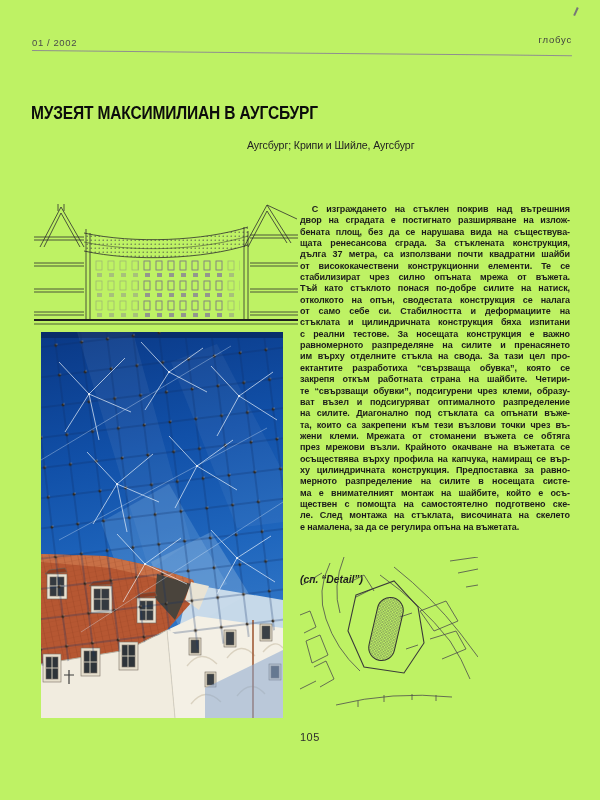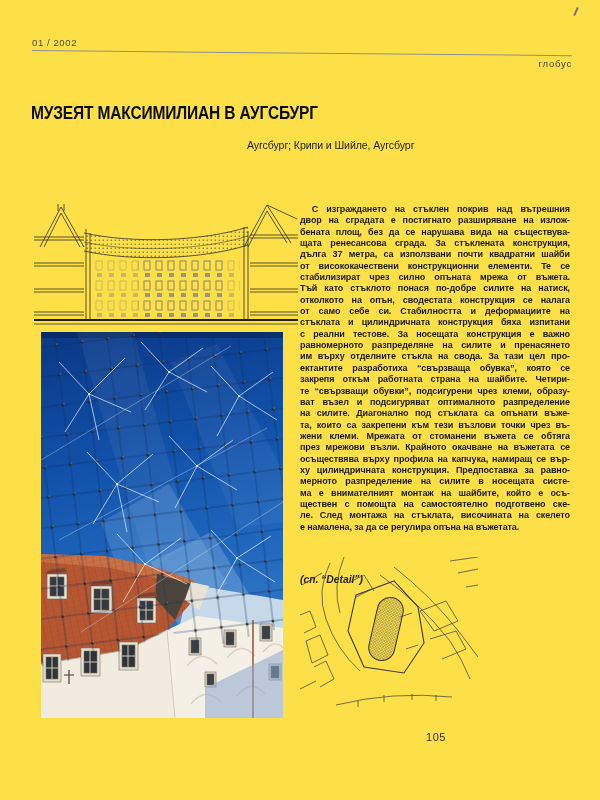--- a/index.html
+++ b/index.html
@@ -1,39 +1,39 @@
 <!DOCTYPE html>
 <html><head>
 <meta charset="utf-8">
 <style>
   html,body{margin:0;padding:0;background:#ffffff;}
-  .page{position:relative;width:600px;height:800px;background:#fde047;overflow:hidden;
+  .page{position:relative;width:600px;height:800px;background:#bef264;overflow:hidden;
         font-family:"Liberation Sans",sans-serif;}
   .issue{position:absolute;left:32px;top:37px;font-size:9.5px;letter-spacing:.6px;color:#4a4a4a;}
-  .brand{position:absolute;right:28px;top:58px;font-size:9.5px;letter-spacing:.8px;color:#3f3f3f;}
+  .brand{position:absolute;right:28px;top:34px;font-size:9.5px;letter-spacing:.8px;color:#3f3f3f;}
   .rule{position:absolute;left:32px;top:50px;width:540px;height:1px;background:#8f8f8f;
         transform:rotate(0.55deg);transform-origin:0 0;}
   .scanmark{position:absolute;left:575px;top:7px;width:1.5px;height:9px;background:#777;
         transform:rotate(24deg);}
   .title{position:absolute;left:31px;top:102px;font-size:18.5px;font-weight:700;color:#0c0c0c;
         letter-spacing:-0.2px;white-space:nowrap;transform:scaleX(0.84);transform-origin:0 0;}
   .credits{position:absolute;left:247px;top:138px;width:330px;font-size:10.6px;line-height:15.6px;
         letter-spacing:-0.1px;color:#222;}
   .bodytext{position:absolute;left:300px;top:203px;width:296px;color:#1b1b1b;
         font-size:9.9px;line-height:11.35px;font-weight:700;letter-spacing:-0.12px;
         transform:scaleX(0.912);transform-origin:0 0;}
   .bl{height:11.35px;overflow:hidden;text-align:justify;text-align-last:justify;}
   .bl:first-child{text-indent:13px;}
   .bl:last-child{text-align-last:left;}
   .attribution{position:absolute;left:300px;top:552px;width:270px;
         font-size:10.3px;font-weight:700;font-style:italic;color:#1d1d1d;margin-top:22px;}
   .section-fig{position:absolute;left:34px;top:199px;width:264px;height:130px;}
   .photo-fig{position:absolute;left:41px;top:332px;width:242px;height:386px;}
   .plan-fig{position:absolute;left:300px;top:557px;width:178px;height:156px;}
-  .pagenum{position:absolute;left:300px;top:731px;width:272px;text-align:center;
+  .pagenum{position:absolute;left:300px;top:731px;width:272px;
         font-size:11px;letter-spacing:.5px;color:#2e2e2e;}
 </style>
 </head>
 <body>
 
 <div class="page">
 
   <div class="issue">01 / 2002</div>
   <div class="brand">глобус</div>
   <div class="rule"></div>

